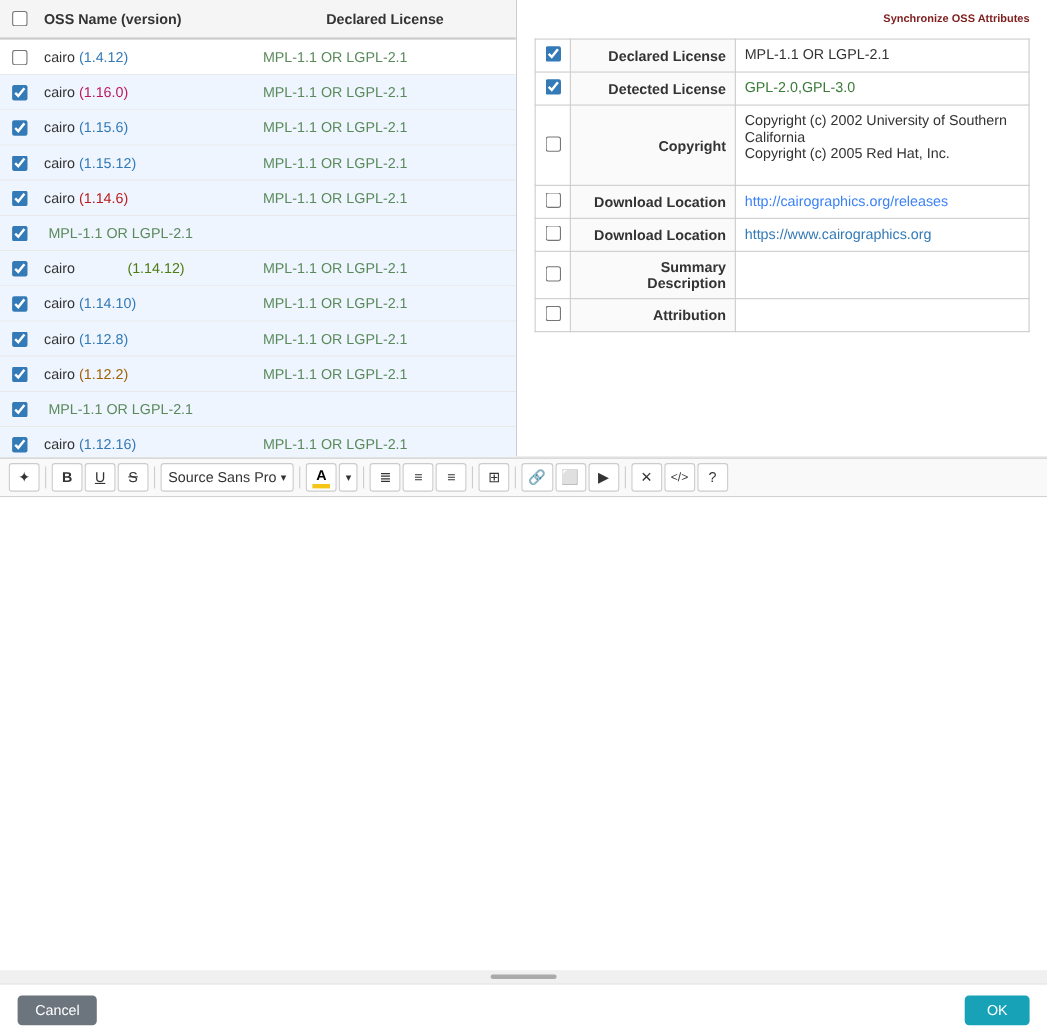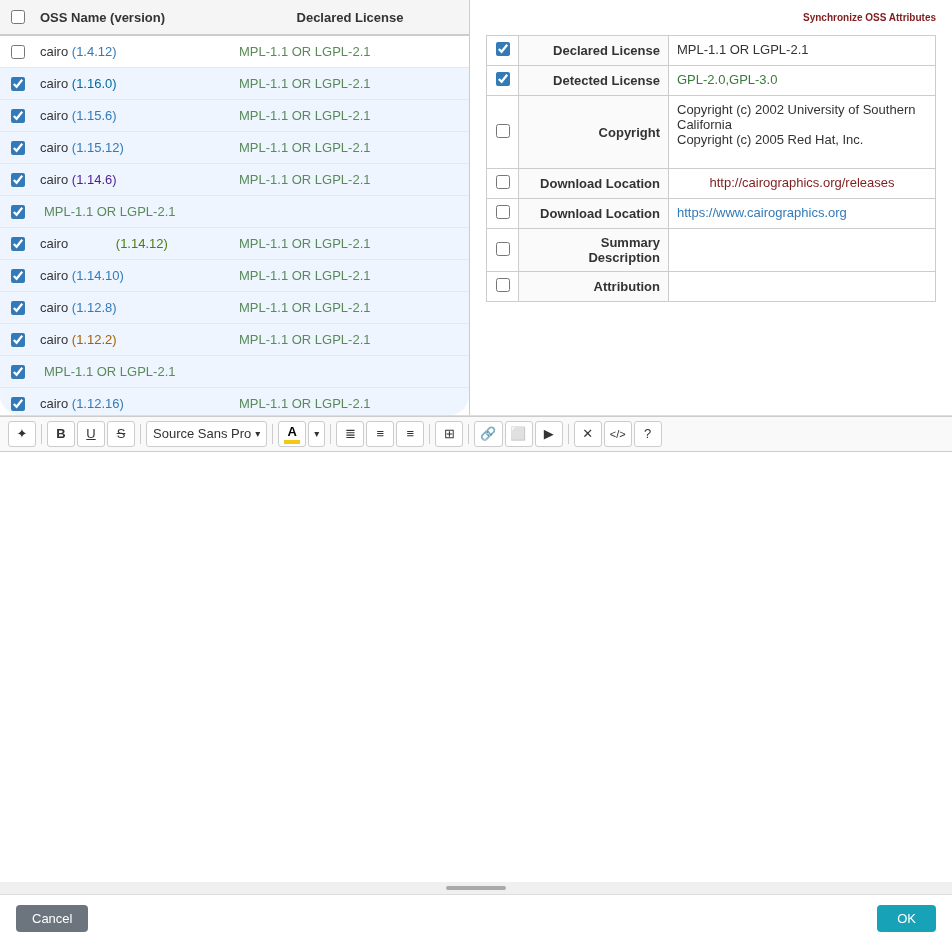--- a/index.html
+++ b/index.html
@@ -57,21 +57,20 @@
     .table-header .col-license {
       flex: 1;
       font-weight: bold;
       color: #333;
       text-align: center;
     }
 
     .table-body {
       overflow-y: scroll;
       flex: 1;
-      border-radius: 20px;
     }
 
     .table-row {
       display: flex;
       align-items: center;
       border-bottom: 1px solid #e8e8e8;
       min-height: 32px;
     }
 
     .table-row:nth-child(odd) { background: #fff; }
@@ -298,42 +297,42 @@
           <div class="col-check">
             <input type="checkbox" style="">
           </div>
           <div class="col-name"><span style="color:#333;">cairo </span><span style="color:#337ab7;">(1.4.12)</span></div>
           <div class="col-license">MPL-1.1 OR LGPL-2.1</div>
         </div>
         <div class="table-row checked">
           <div class="col-check">
             <input type="checkbox" checked="" style="">
           </div>
-          <div class="col-name"><span style="color:#333;">cairo </span><span style="color:#0369a1;">(1.16.0)</span></div>
+          <div class="col-name"><span style="color:#333;">cairo </span><span style="color:#be185d;">(1.16.0)</span></div>
           <div class="col-license">MPL-1.1 OR LGPL-2.1</div>
         </div>
         <div class="table-row checked">
           <div class="col-check">
             <input type="checkbox" checked="" style="">
           </div>
           <div class="col-name"><span style="color:#333;">cairo </span><span style="color:#337ab7;">(1.15.6)</span></div>
           <div class="col-license">MPL-1.1 OR LGPL-2.1</div>
         </div>
         <div class="table-row checked">
           <div class="col-check">
             <input type="checkbox" checked="" style="">
           </div>
           <div class="col-name"><span style="color:#333;">cairo </span><span style="color:#337ab7;">(1.15.12)</span></div>
           <div class="col-license">MPL-1.1 OR LGPL-2.1</div>
         </div>
         <div class="table-row checked">
           <div class="col-check">
             <input type="checkbox" checked="" style="">
           </div>
-          <div class="col-name"><span style="color:#333;">cairo </span><span style="color:#4c1d95;">(1.14.6)</span></div>
+          <div class="col-name"><span style="color:#333;">cairo </span><span style="color:#b91c1c;">(1.14.6)</span></div>
           <div class="col-license">MPL-1.1 OR LGPL-2.1</div>
         </div>
         <div class="table-row checked">
           <div class="col-check">
             <input type="checkbox" checked="" style="">
           </div>
           <div class="col-license">MPL-1.1 OR LGPL-2.1</div>
         </div>
         <div class="table-row checked">
           <div class="col-check">
@@ -395,21 +394,21 @@
             <td class="value-col" style="color: rgb(58, 122, 58);">GPL-2.0,GPL-3.0</td>
           </tr>
           <tr>
             <td class="check-col"><input type="checkbox" style=""></td>
             <td class="label-col">Copyright</td>
             <td class="value-col" style="color: rgb(51, 51, 51);">Copyright (c) 2002 University of Southern California<br>Copyright (c) 2005 Red Hat, Inc.<br><br></td>
           </tr>
           <tr>
             <td class="check-col"><input type="checkbox" style=""></td>
             <td class="label-col">Download Location</td>
-            <td class="value-col" style="color: #7f1d1d; text-align: center;">http://cairographics.org/releases</td>
+            <td class="value-col" style="color: #3b82f6;">http://cairographics.org/releases</td>
           </tr>
           <tr>
             <td class="check-col"><input type="checkbox" style=""></td>
             <td class="label-col">Download Location</td>
             <td class="value-col" style="color: rgb(51, 122, 183);">https://www.cairographics.org</td>
           </tr>
           <tr>
             <td class="check-col"><input type="checkbox" style=""></td>
             <td class="label-col">Summary Description</td>
             <td class="value-col" style="color: rgb(51, 51, 51);"></td>

